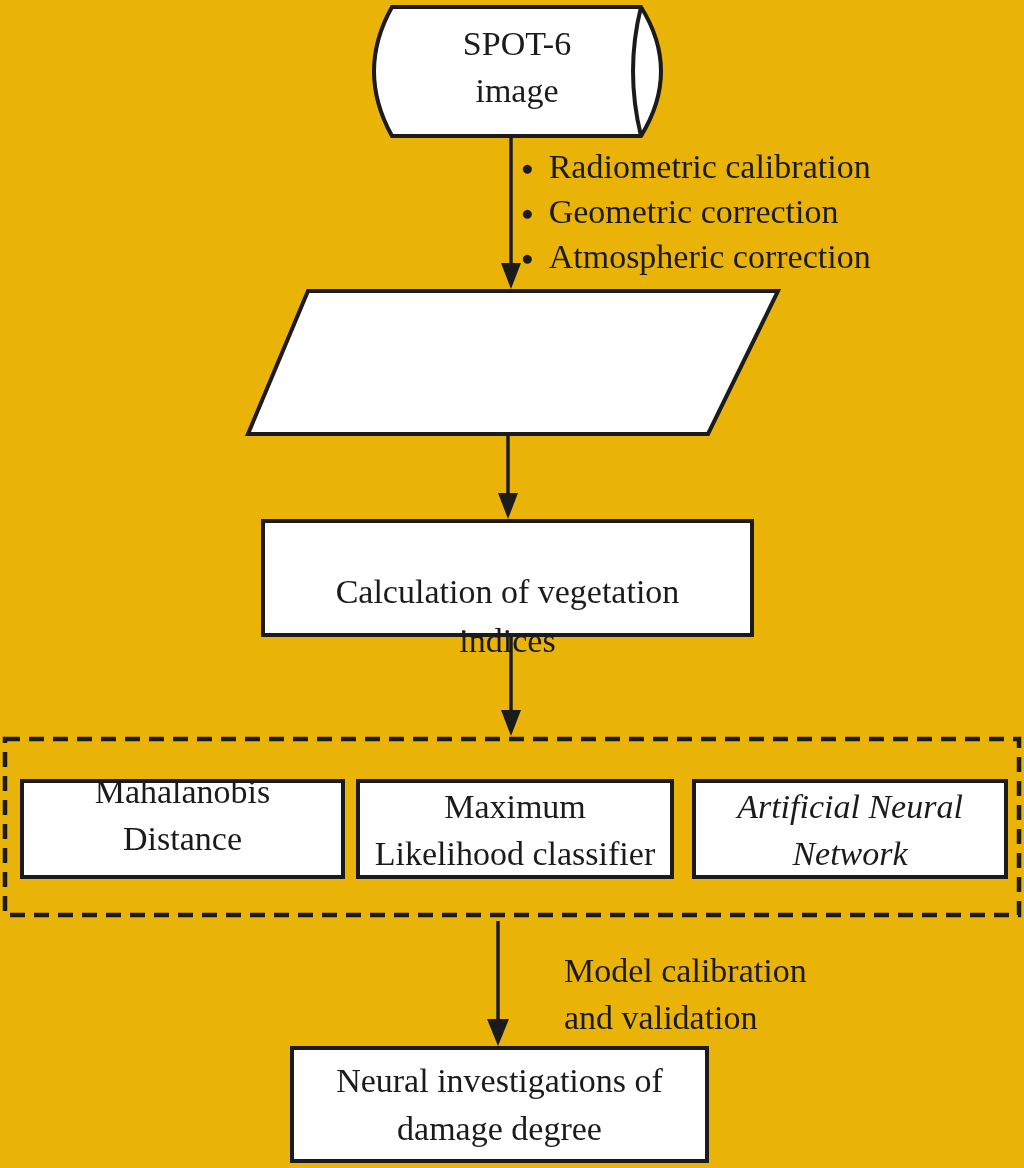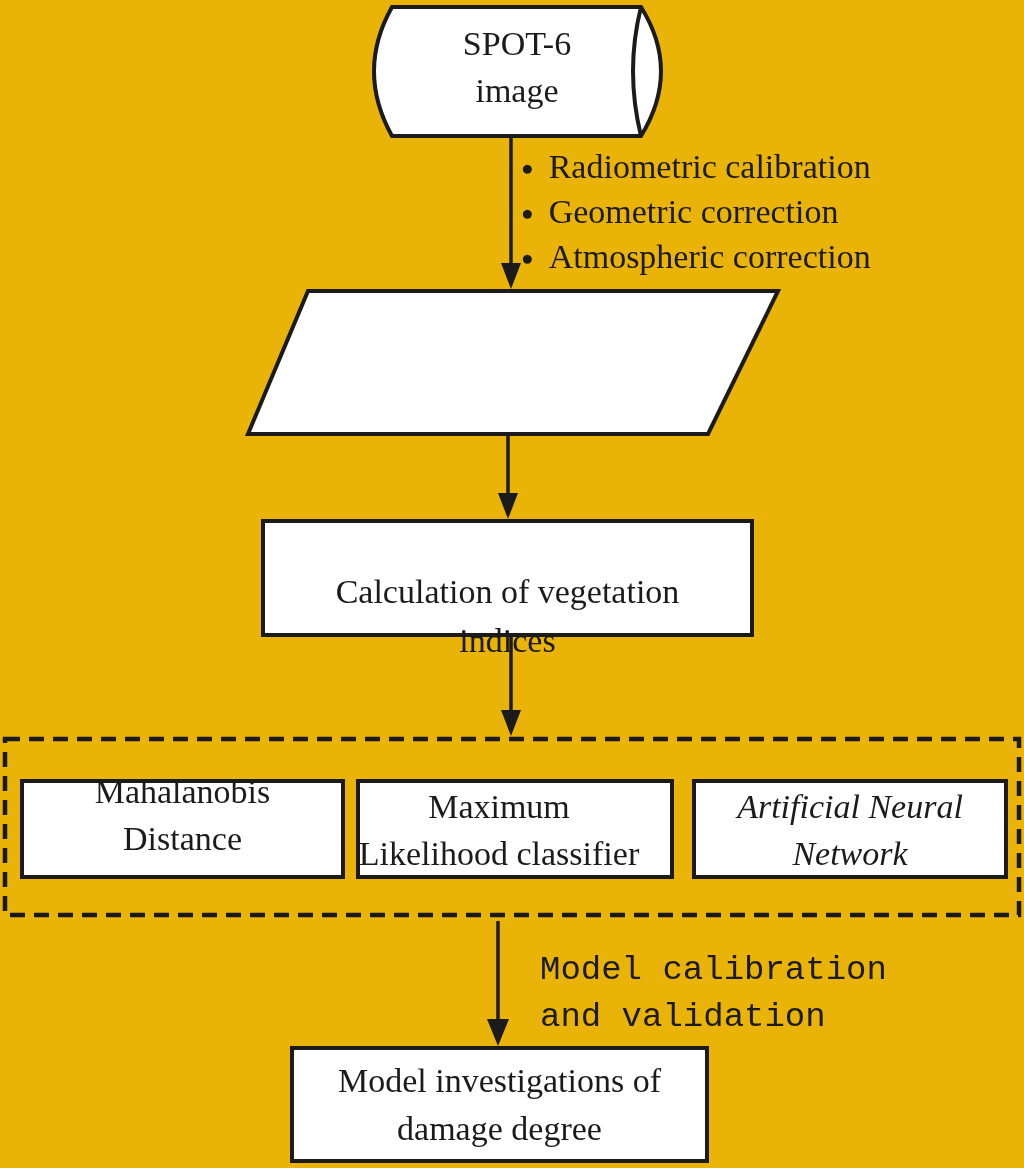--- a/index.html
+++ b/index.html
@@ -107,24 +107,24 @@
       <span class="dot">●</span><span>Atmospheric correction</span>
     </div>
   </div>
 
 
   <div class="label" style="left:263px; top:531px; width:489px; line-height:49px;margin-top:36px;">Calculation of vegetation
 indices</div>
 
   <div class="label" style="left:22px; top:768px; width:321px;">Mahalanobis
 Distance</div>
-  <div class="label" style="left:336px; top:783px; width:326px;">Maximum
+  <div class="label" style="left:352px; top:783px; width:326px;">Maximum
 Likelihood classifier</div>
   <div class="label" style="left:694px; top:783px; width:312px;font-style:italic;">Artificial Neural
 Network</div>
 
-  <div class="label left" style="left:540px; top:947px; width:360px;font-family:Liberation Mono, monospace;">Model calibration
+  <div class="label left" style="left:564px; top:947px; width:360px;">Model calibration
 and validation</div>
 
-  <div class="label" style="left:292px; top:1057px; width:415px; line-height:48px;">Model investigations of
+  <div class="label" style="left:292px; top:1057px; width:415px; line-height:48px;">Neural investigations of
 damage degree</div>
 
 </div>
 
 </body></html>

